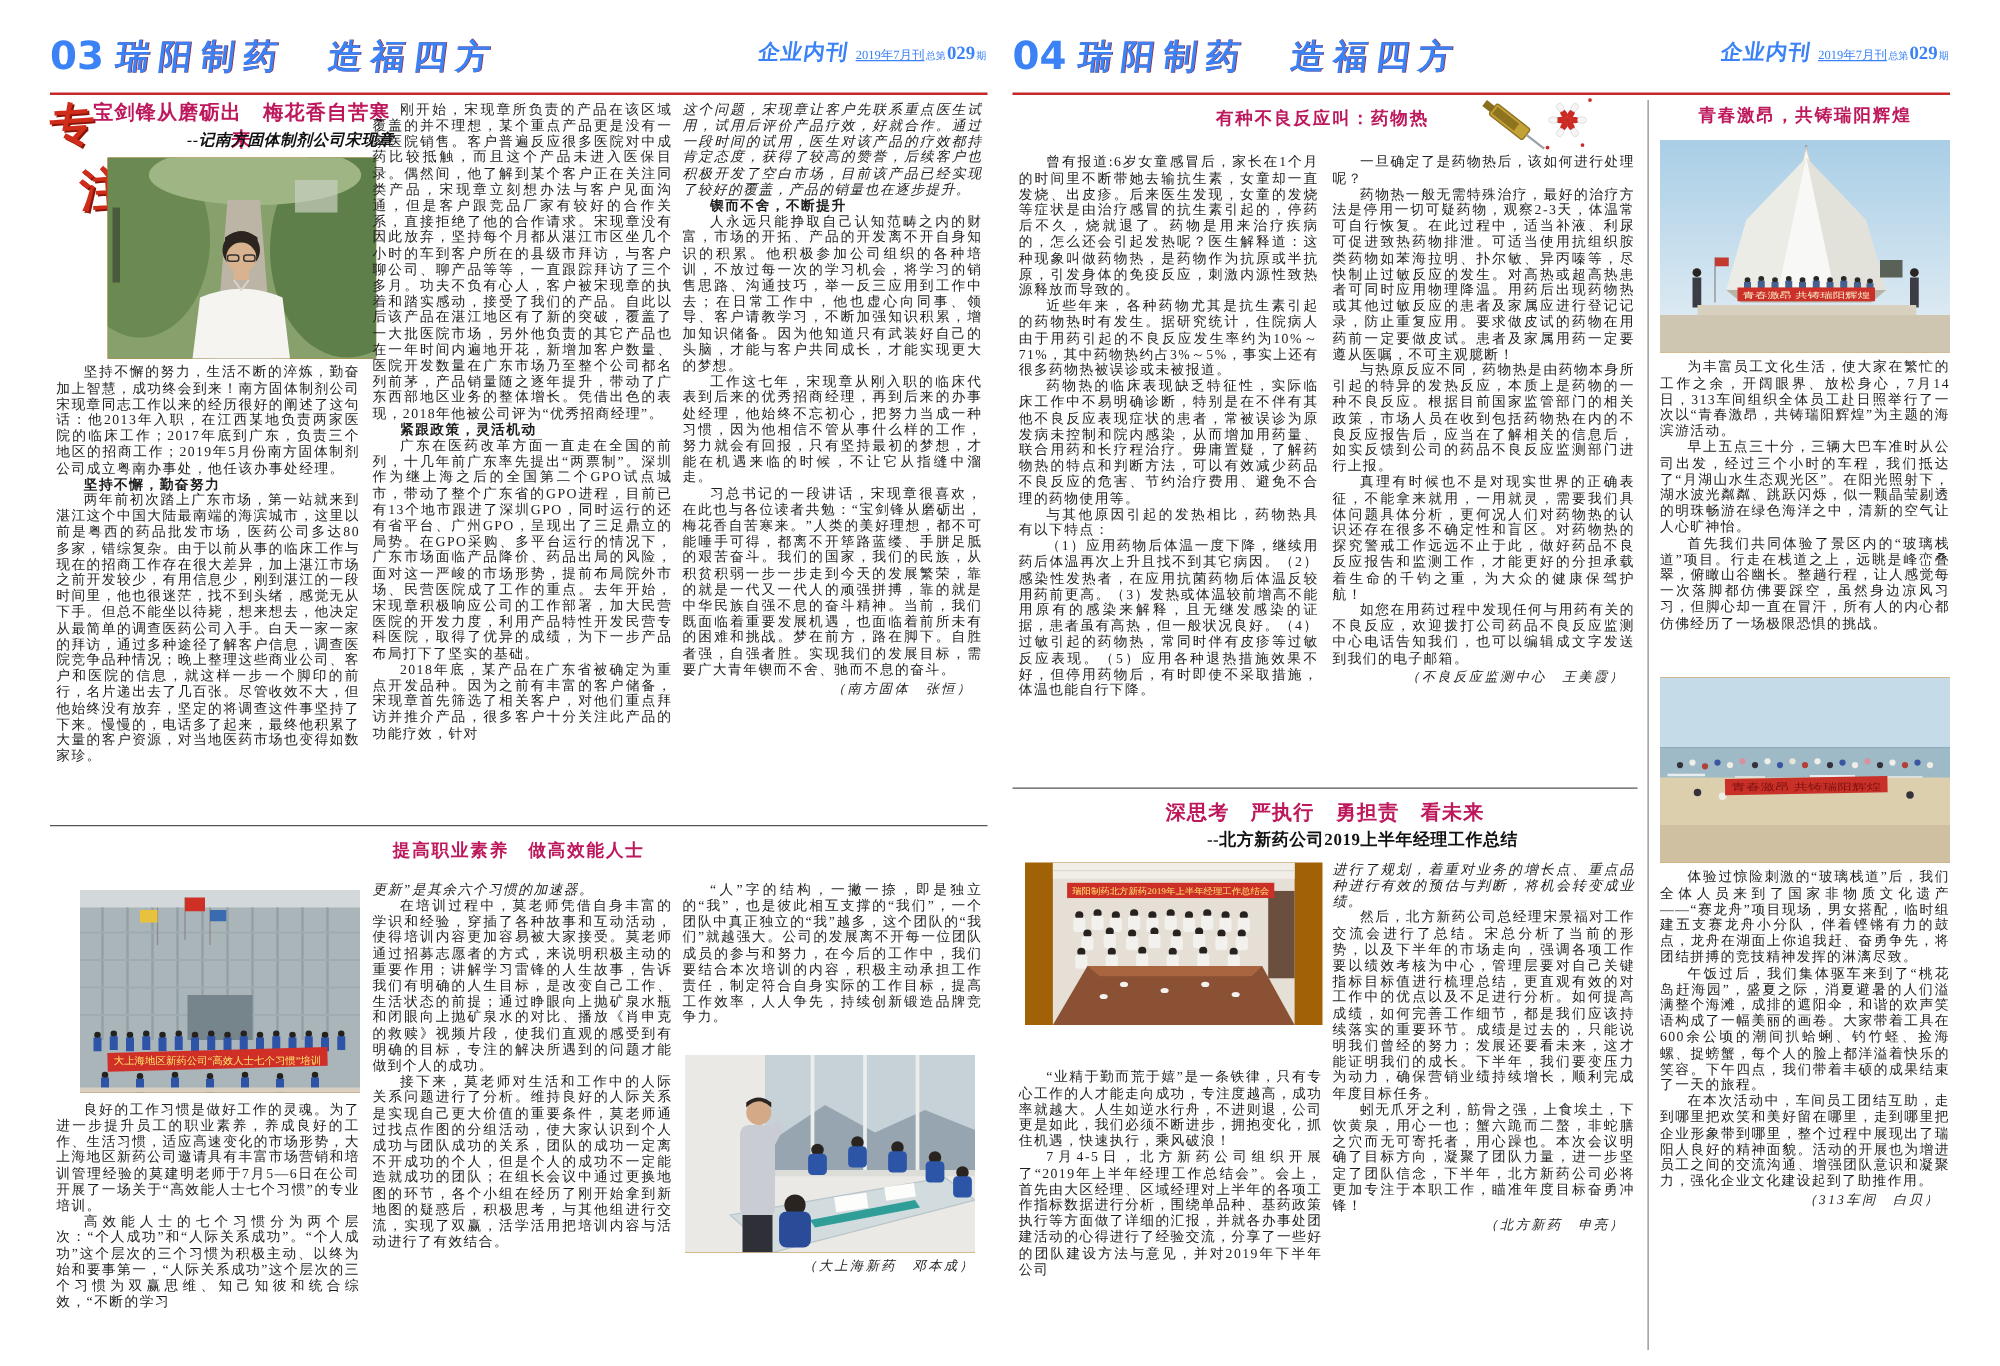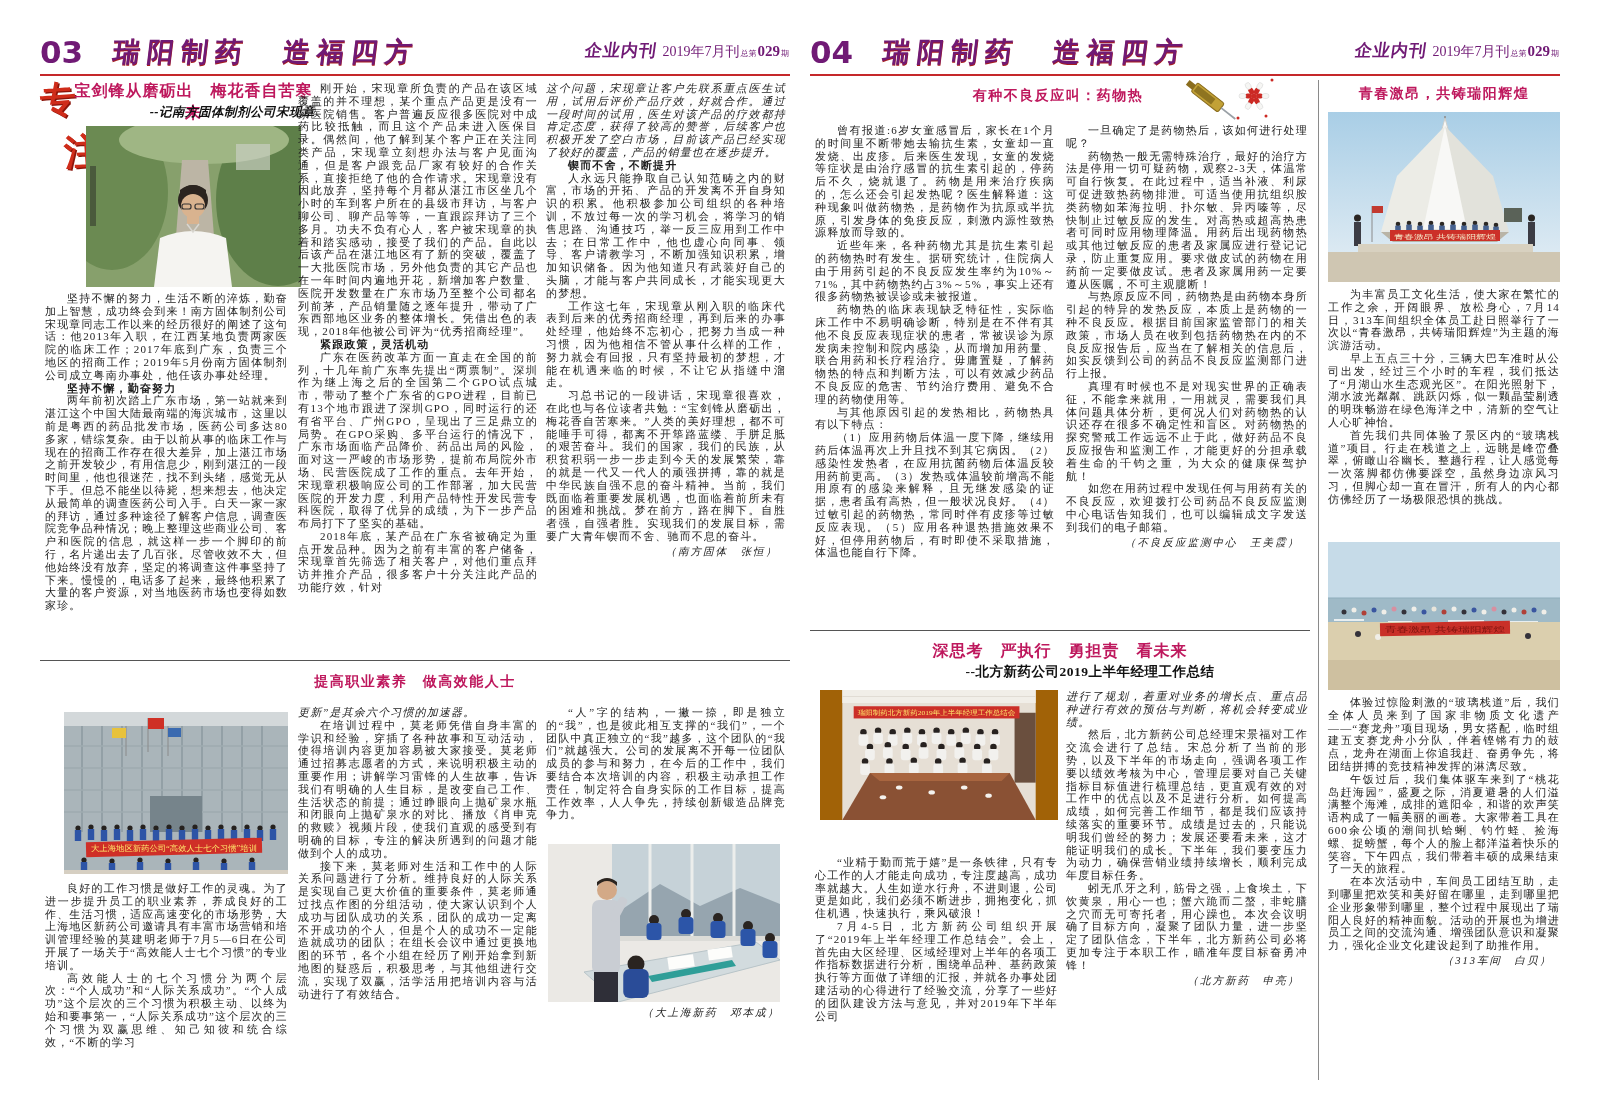--- a/index.html
+++ b/index.html
@@ -2,27 +2,27 @@
 <html><head>
 <meta charset="utf-8">
 <style>
   html,body{margin:0;padding:0;}
   body{width:1600px;height:1093px;background:#ffffff;position:relative;overflow:hidden;
        font-family:"Liberation Serif","DejaVu Serif",serif;color:#1c1c1c;}
   .page{position:absolute;top:30px;width:750px;height:1056px;}
   #page3{left:40px;} #page4{left:810px;}
 
   .hdr{position:absolute;left:0;top:0;width:750px;height:44px;border-bottom:2.5px solid #c5282a;
-       color:#701a75;display:flex;align-items:center;gap:20px;}
+       color:#3b82f6;display:flex;align-items:flex-start;}
   .hdr-num{font-family:"DejaVu Sans","Liberation Sans",sans-serif;font-weight:bold;font-size:31px;line-height:30px;}
   .hdr-mast{font-weight:bold;font-size:27px;line-height:30px;letter-spacing:7px;margin-left:10px;
             transform:skewX(-7deg);text-shadow:0.5px 0.5px 0 #a81d1d;}
   .hdr-right{margin-left:auto;display:flex;align-items:baseline;padding-bottom:3px;white-space:nowrap;}
   .hdr-journal{font-weight:bold;font-size:17px;transform:skewX(-8deg);letter-spacing:1px;margin-right:6px;}
-  .hdr-date{font-size:14px;} .hdr-issprefix,.hdr-isssuffix{font-size:8px;margin:0 1px;}
+  .hdr-date{font-size:10px;text-decoration:underline;} .hdr-issprefix,.hdr-isssuffix{font-size:8px;margin:0 1px;}
   .hdr-issno{font-size:15px;font-weight:bold;}
 
   .atitle{position:absolute;font-weight:bold;text-align:center;color:#be185d;}
   .t16{font-size:16px;letter-spacing:1px;line-height:22px;}
   .t17{font-size:14px;letter-spacing:1.5px;line-height:24px;}
   .subtt{position:absolute;font-weight:bold;font-size:12.5px;letter-spacing:0.5px;color:#111;}
 
   .col{position:absolute;font-size:11px;line-height:12.8px;letter-spacing:1.15px;text-align:justify;color:#1d1d1d;}
   .col p{margin:0;text-indent:2em;}
   .col p.noind{text-indent:0;font-style:italic;}

